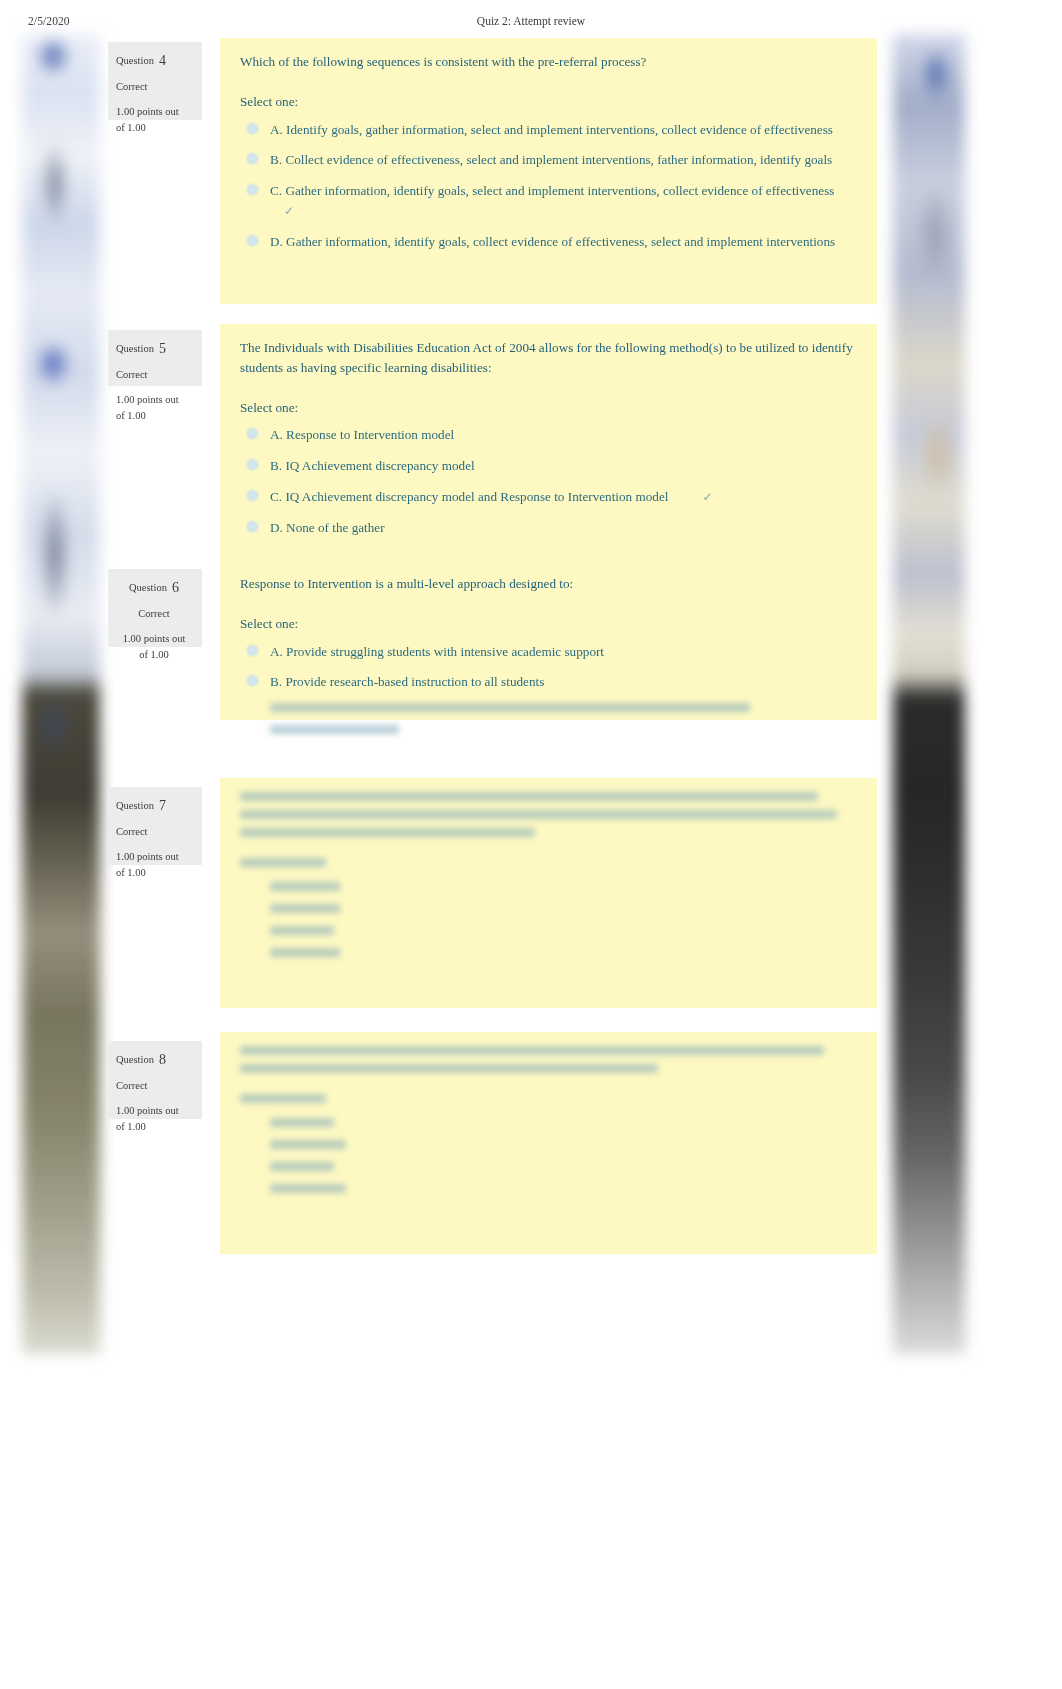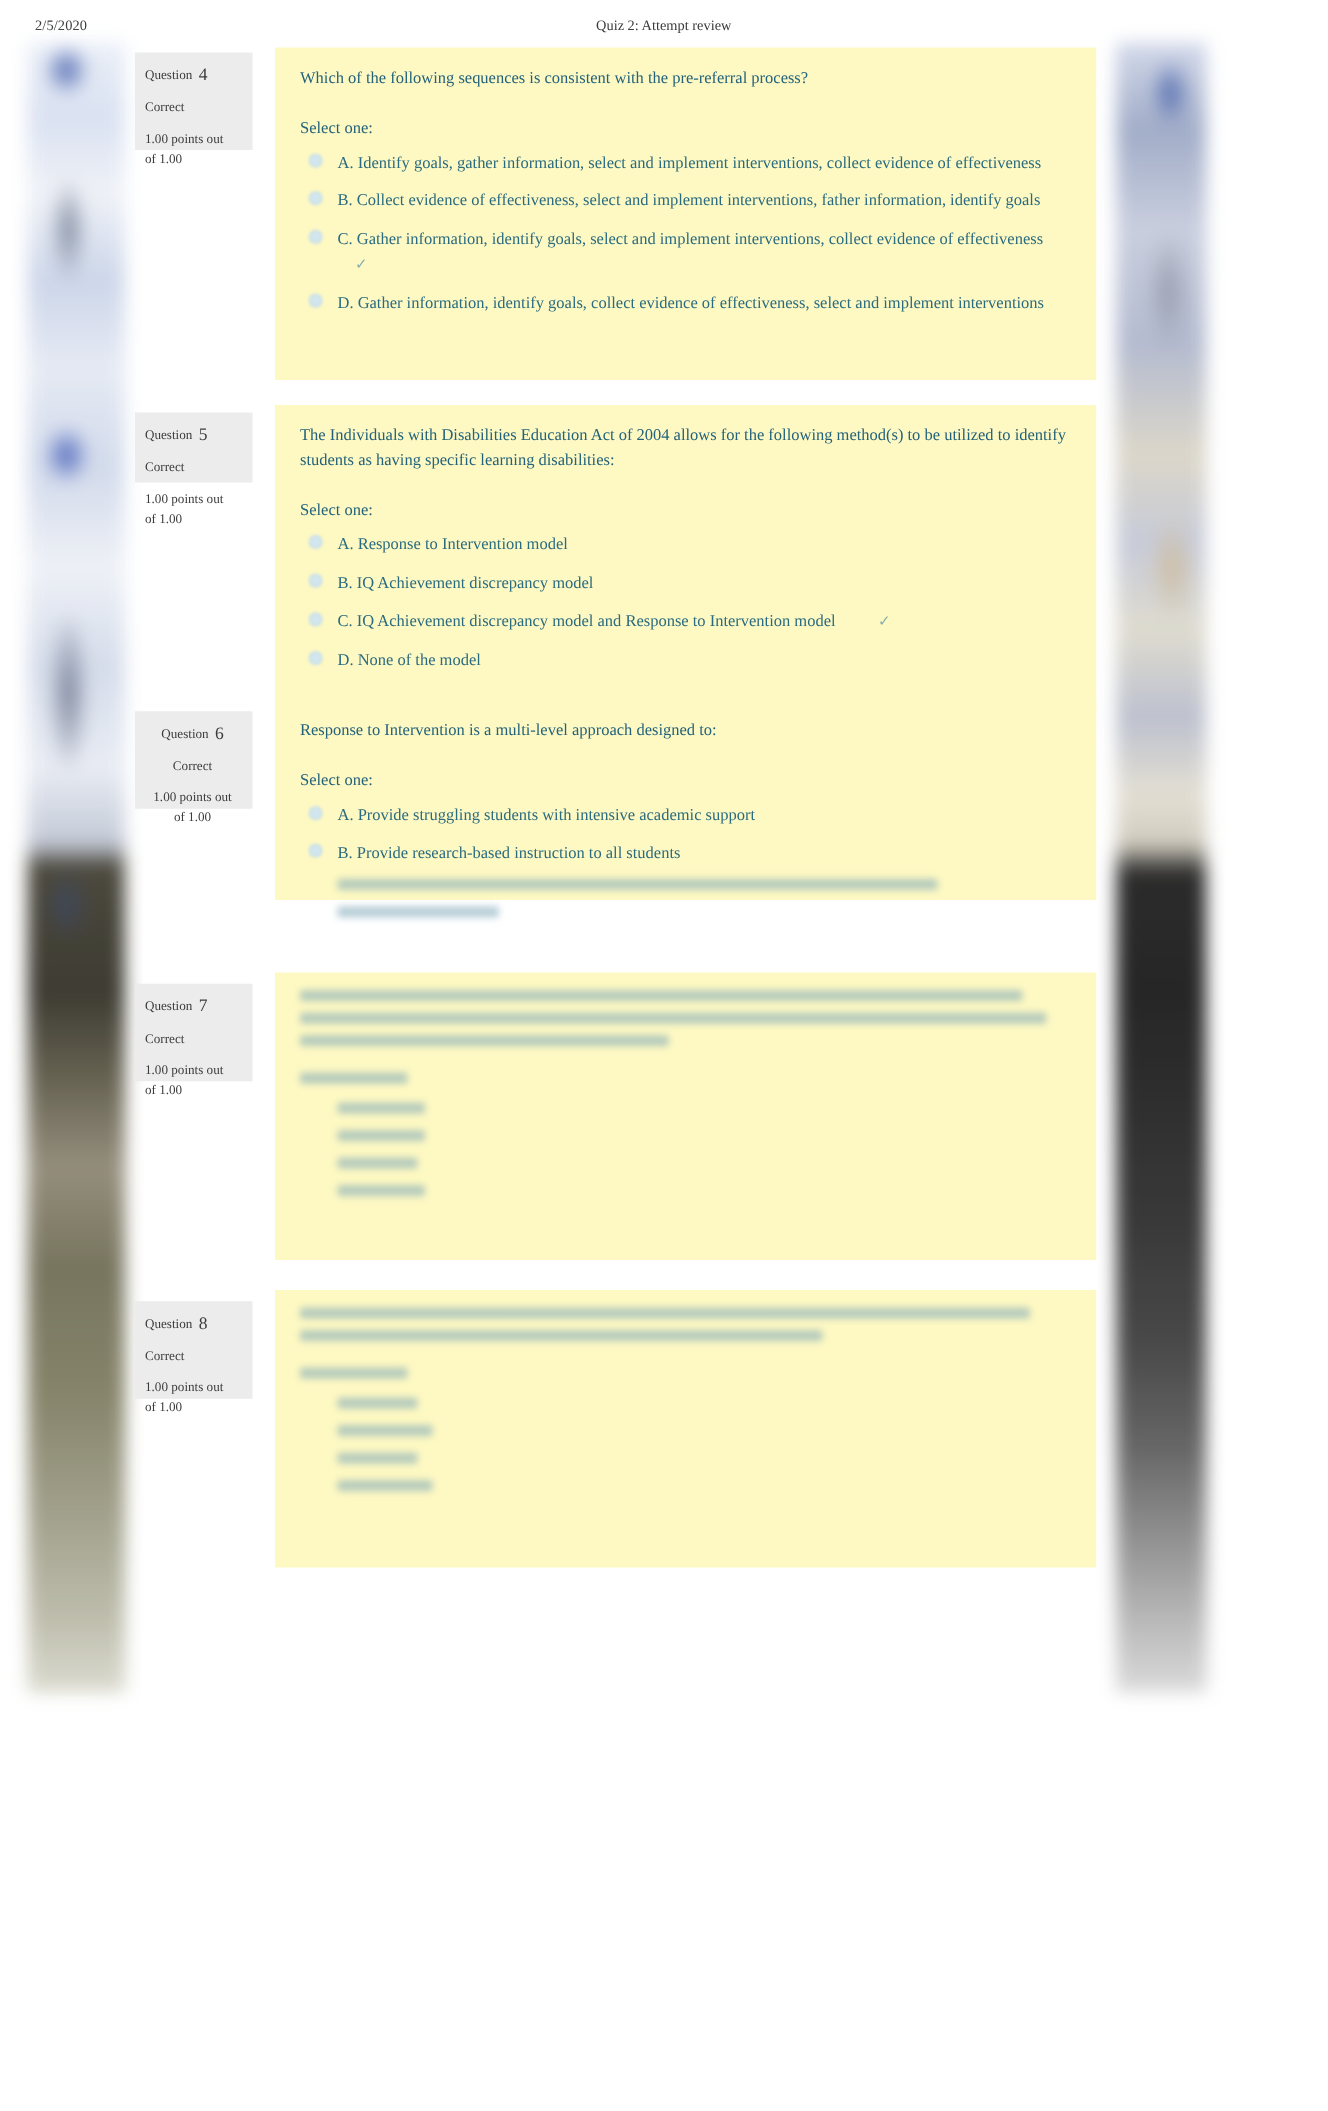--- a/index.html
+++ b/index.html
@@ -254,21 +254,21 @@
       <li class="ans-item">
         <span class="ans-radio"></span>
         <span>B. IQ Achievement discrepancy model</span>
       </li>
       <li class="ans-item">
         <span class="ans-radio"></span>
         <span>C. IQ Achievement discrepancy model and Response to Intervention model</span><span class="ans-mark" style="margin-left:34px;">✓</span>
       </li>
       <li class="ans-item">
         <span class="ans-radio"></span>
-        <span>D. None of the model</span>
+        <span>D. None of the gather</span>
       </li>
     </ul>
   </div>
 </div>
 
 <div class="question-block" style="top:560px;">
   <div class="q-info" style="top:9px; height:78px;text-align:center;">
     <div class="q-no">
       <span class="lbl">Question</span><span class="num">6</span>
     </div>

